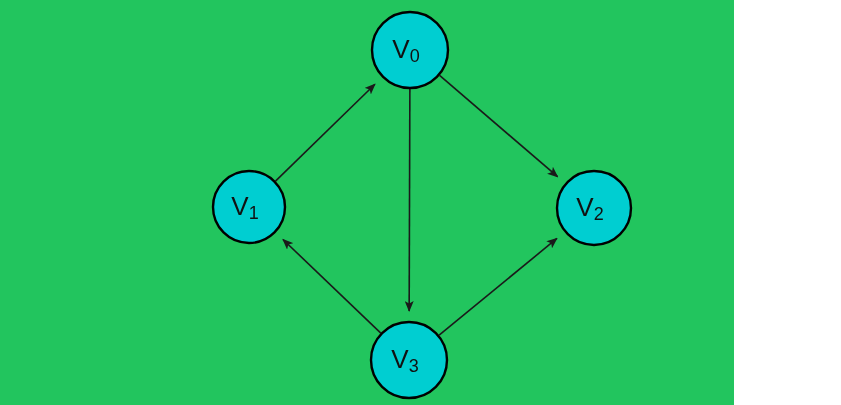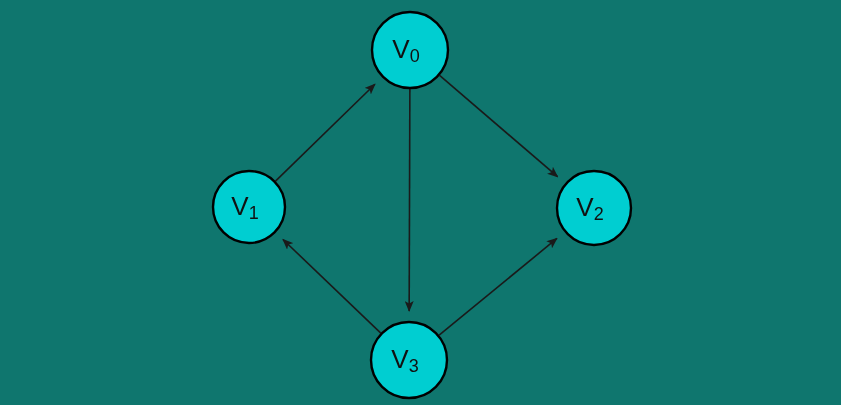--- a/index.html
+++ b/index.html
@@ -6,23 +6,23 @@
   html, body {
     margin: 0;
     padding: 0;
     background: #ffffff;
   }
   body {
     font-family: "Liberation Sans", sans-serif;
   }
   #canvas-wrap {
     position: relative;
-    width: 841px;
+    width: 734px;
     height: 405px;
-    background: #0f766e;
+    background: #22c55e;
     overflow: hidden;
   }
   svg#graph {
     display: block;
     width: 841px;
     height: 405px;
   }
   .node-circle {
     stroke: #000000;
     stroke-width: 2.4;

